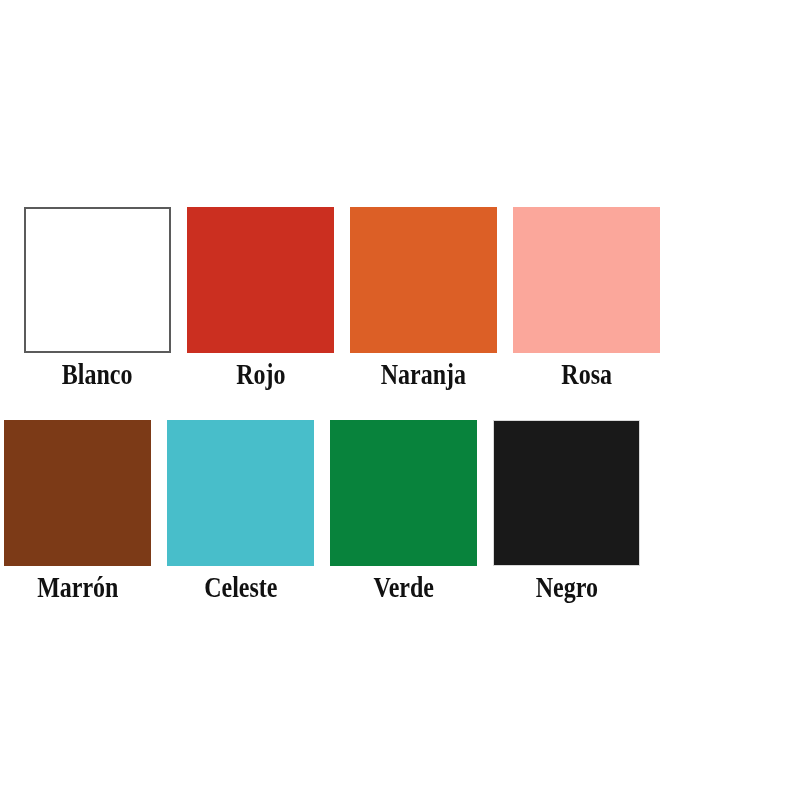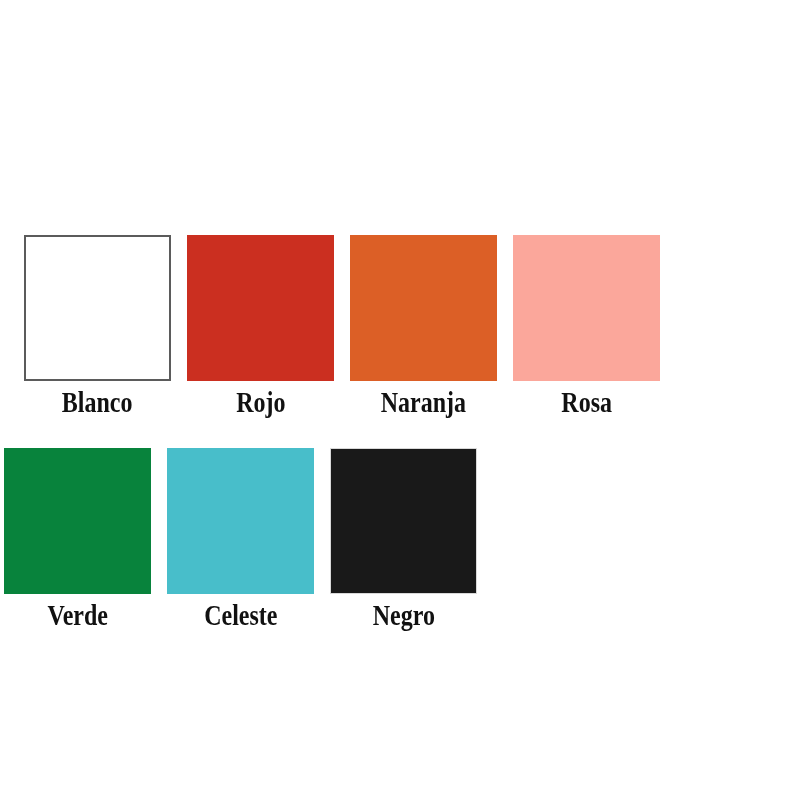--- a/index.html
+++ b/index.html
@@ -39,21 +39,20 @@
     left: 0px;
     top: 420px;
   }
 
   .swatch-cell {
     width: 155px;
     margin-right: 8px;
     display: flex;
     flex-direction: column;
     align-items: center;
-    margin-top: 28px;
   }
   .swatch-cell:last-child {
     margin-right: 0;
   }
 
   .swatch-chip {
     width: 147px;
     height: 146px;
     box-sizing: border-box;
     display: block;
@@ -104,30 +103,34 @@
 
     <div class="swatch-cell">
       <div class="swatch-chip" style="background-color: rgb(251, 167, 155);"></div>
       <div class="swatch-label">Rosa</div>
     </div>
 
   </div>
 
   <div class="swatch-row" id="swatch-row-2">
 
+    <div class="swatch-cell">
+      <div class="swatch-chip" style="background-color: rgb(124, 58, 23);"></div>
+      <div class="swatch-label">Marrón</div>
+    </div>
 
+
+    <div class="swatch-cell">
+      <div class="swatch-chip" style="background-color: rgb(72, 190, 202);"></div>
+      <div class="swatch-label">Celeste</div>
+    </div>
 
     <div class="swatch-cell">
       <div class="swatch-chip" style="background-color: rgb(8, 131, 60);"></div>
       <div class="swatch-label">Verde</div>
-    </div>
-
-    <div class="swatch-cell">
-      <div class="swatch-chip" style="background-color: rgb(72, 190, 202);"></div>
-      <div class="swatch-label">Celeste</div>
     </div>
 
     <div class="swatch-cell">
       <div class="swatch-chip hairline" style="background-color: rgb(25, 25, 25);"></div>
       <div class="swatch-label">Negro</div>
     </div>
 
   </div>
 
 </div>

